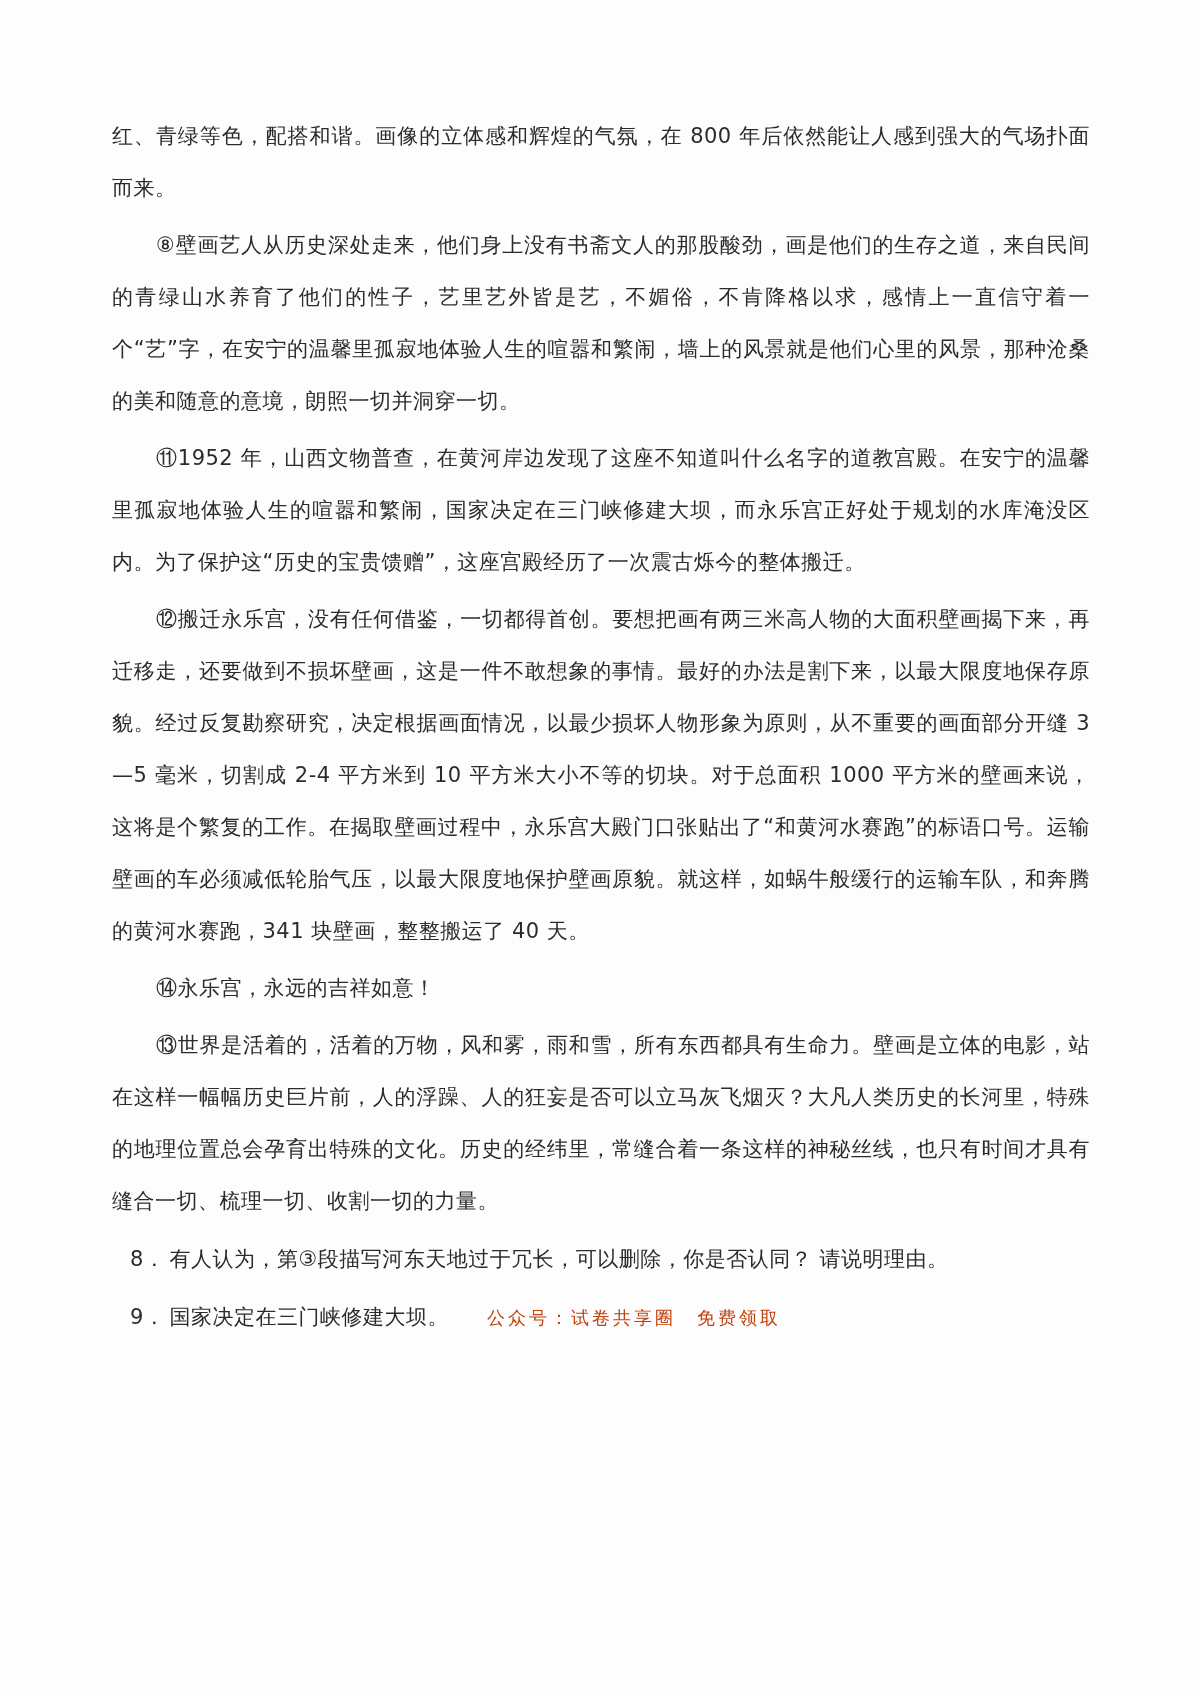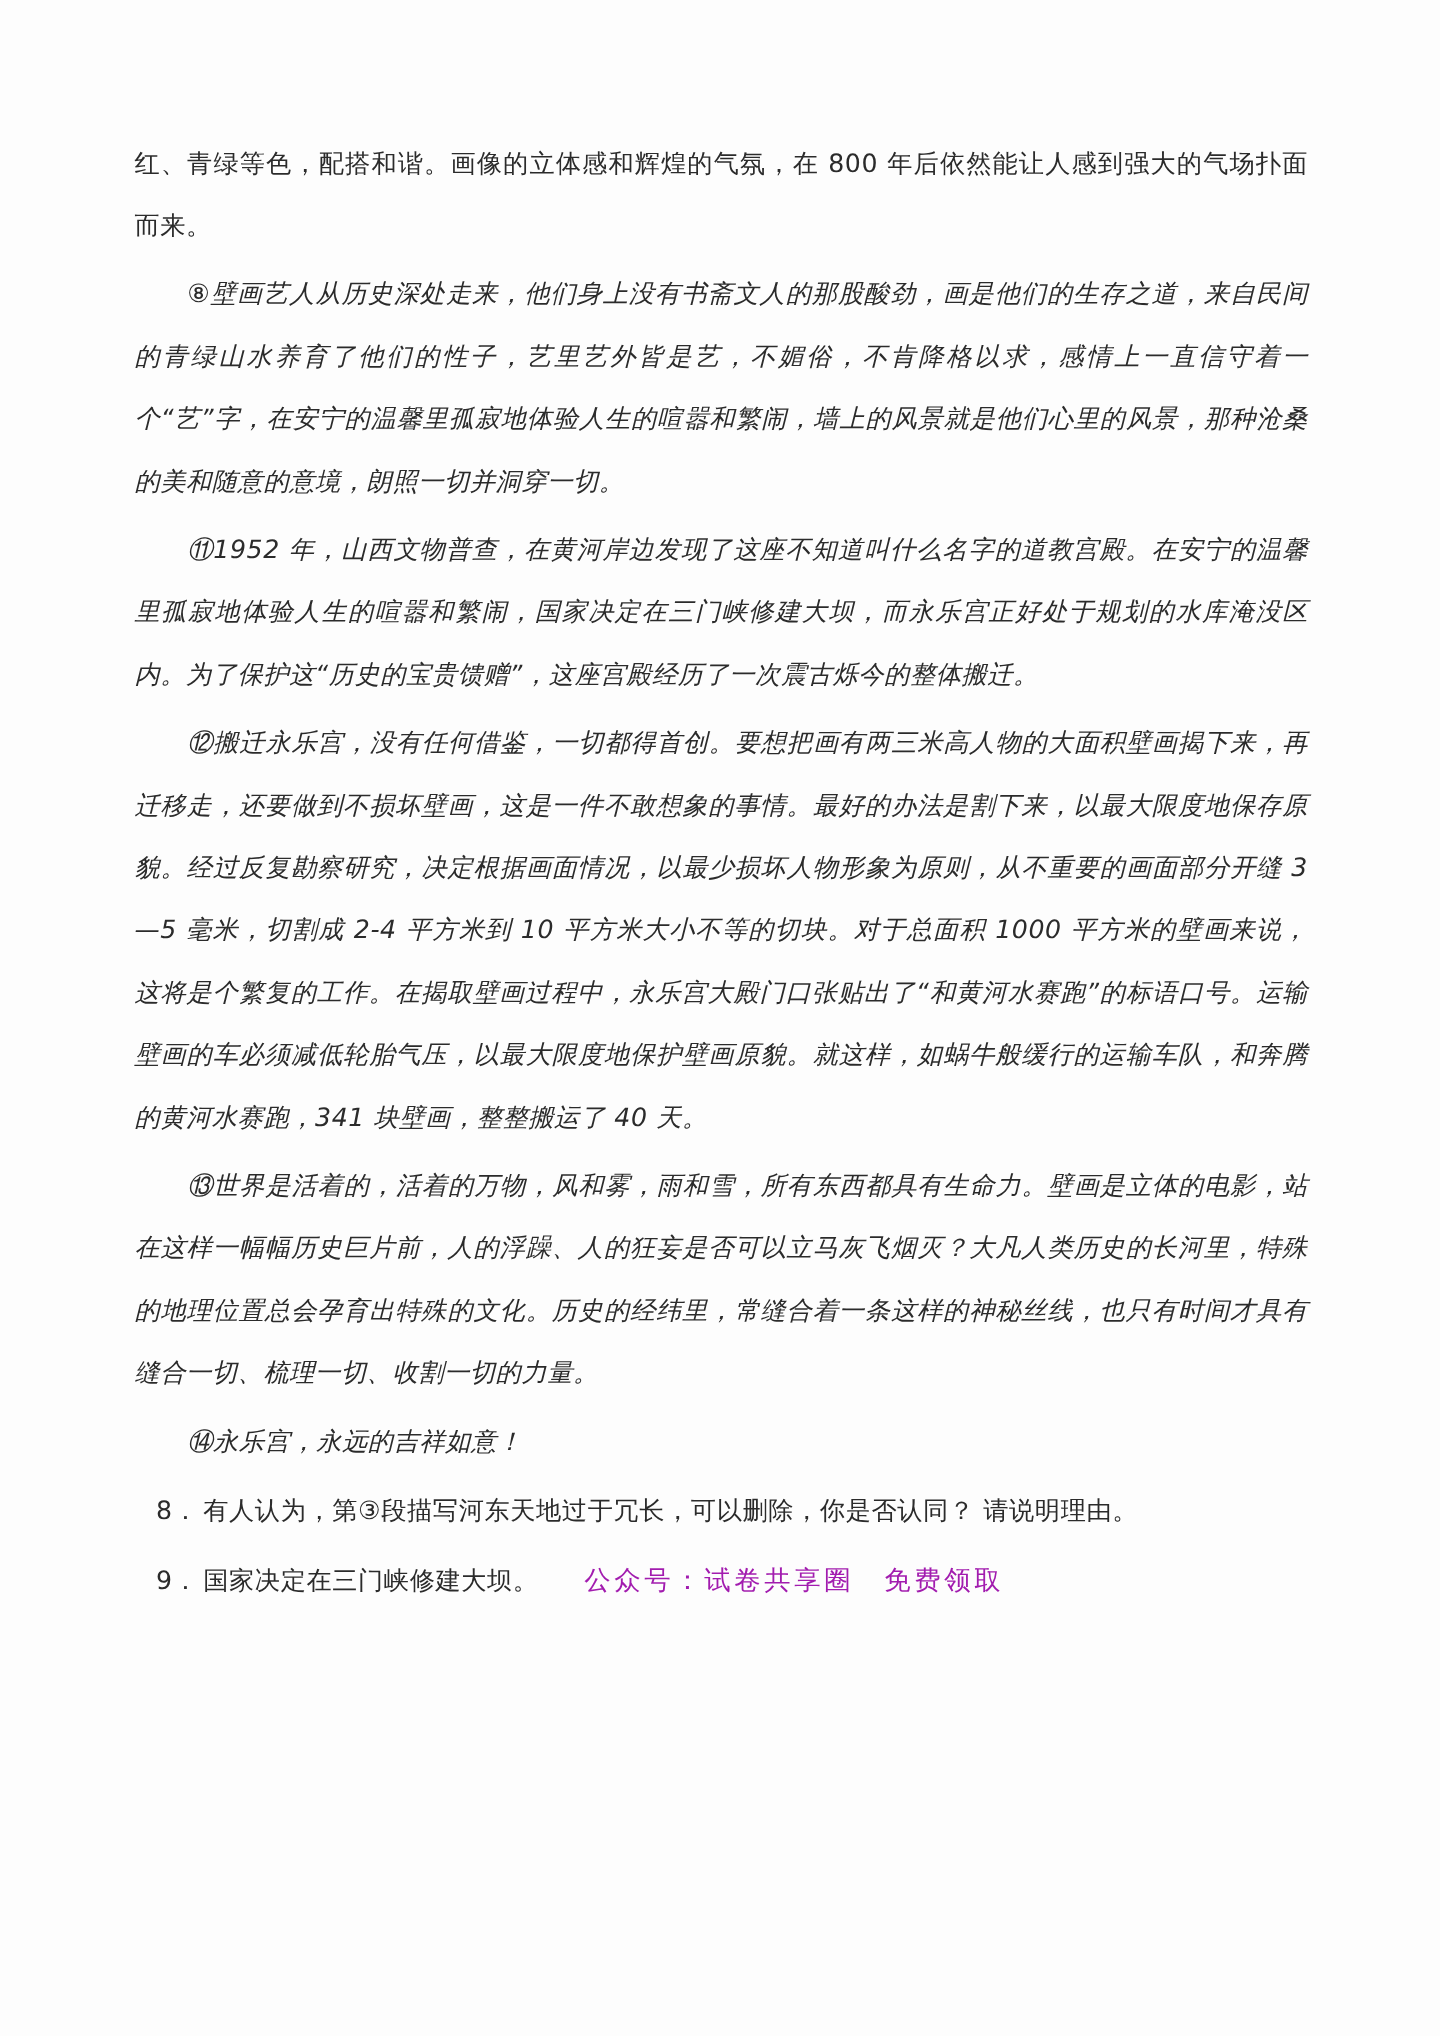--- a/index.html
+++ b/index.html
@@ -21,58 +21,57 @@
   }
   .passage-paragraph {
     font-size: 21px;
     line-height: 52px;
     letter-spacing: 0.5px;
     text-align: justify;
     margin: 0 0 5px 0;
   }
   .passage-paragraph.indent {
     text-indent: 44px;
-    font-style: italic;
   }
   .question-item {
     font-size: 21px;
     line-height: 52px;
     letter-spacing: 0.5px;
     text-align: left;
     margin: 6px 0 5px 18px;
   }
   .question-number {
     margin-right: 4px;
   }
   .watermark {
-    color: #a21caf;
-    font-size: 22px;
+    color: #c2410c;
+    font-size: 18px;
     letter-spacing: 3px;
     margin-left: 38px;
     white-space: nowrap;
   }
 </style>
 </head>
 <body>
 
 <div class="page">
 
   <p class="passage-paragraph">红、青绿等色，配搭和谐。画像的立体感和辉煌的气氛，在 800 年后依然能让人感到强大的气场扑面而来。</p>
 
   <p class="passage-paragraph indent">⑧壁画艺人从历史深处走来，他们身上没有书斋文人的那股酸劲，画是他们的生存之道，来自民间的青绿山水养育了他们的性子，艺里艺外皆是艺，不媚俗，不肯降格以求，感情上一直信守着一个“艺”字，在安宁的温馨里孤寂地体验人生的喧嚣和繁闹，墙上的风景就是他们心里的风景，那种沧桑的美和随意的意境，朗照一切并洞穿一切。</p>
 
 
 
   <p class="passage-paragraph indent">⑪1952 年，山西文物普查，在黄河岸边发现了这座不知道叫什么名字的道教宫殿。在安宁的温馨里孤寂地体验人生的喧嚣和繁闹，国家决定在三门峡修建大坝，而永乐宫正好处于规划的水库淹没区内。为了保护这“历史的宝贵馈赠”，这座宫殿经历了一次震古烁今的整体搬迁。</p>
 
   <p class="passage-paragraph indent">⑫搬迁永乐宫，没有任何借鉴，一切都得首创。要想把画有两三米高人物的大面积壁画揭下来，再迁移走，还要做到不损坏壁画，这是一件不敢想象的事情。最好的办法是割下来，以最大限度地保存原貌。经过反复勘察研究，决定根据画面情况，以最少损坏人物形象为原则，从不重要的画面部分开缝 3—5 毫米，切割成 2-4 平方米到 10 平方米大小不等的切块。对于总面积 1000 平方米的壁画来说，这将是个繁复的工作。在揭取壁画过程中，永乐宫大殿门口张贴出了“和黄河水赛跑”的标语口号。运输壁画的车必须减低轮胎气压，以最大限度地保护壁画原貌。就这样，如蜗牛般缓行的运输车队，和奔腾的黄河水赛跑，341 块壁画，整整搬运了 40 天。</p>
 
+  <p class="passage-paragraph indent">⑭永乐宫，永远的吉祥如意！</p>
+
   <p class="passage-paragraph indent">⑬世界是活着的，活着的万物，风和雾，雨和雪，所有东西都具有生命力。壁画是立体的电影，站在这样一幅幅历史巨片前，人的浮躁、人的狂妄是否可以立马灰飞烟灭？大凡人类历史的长河里，特殊的地理位置总会孕育出特殊的文化。历史的经纬里，常缝合着一条这样的神秘丝线，也只有时间才具有缝合一切、梳理一切、收割一切的力量。</p>
-
-  <p class="passage-paragraph indent">⑭永乐宫，永远的吉祥如意！</p>
 
   <p class="question-item">
     <span class="question-number">8．</span><span>有人认为，第③段描写河东天地过于冗长，可以删除，你是否认同？ 请说明理由。</span>
   </p>
 
   <p class="question-item">
     <span class="question-number">9．</span><span>国家决定在三门峡修建大坝。</span><span class="watermark">公众号：试卷共享圈　免费领取</span>
   </p>
 
 </div>

